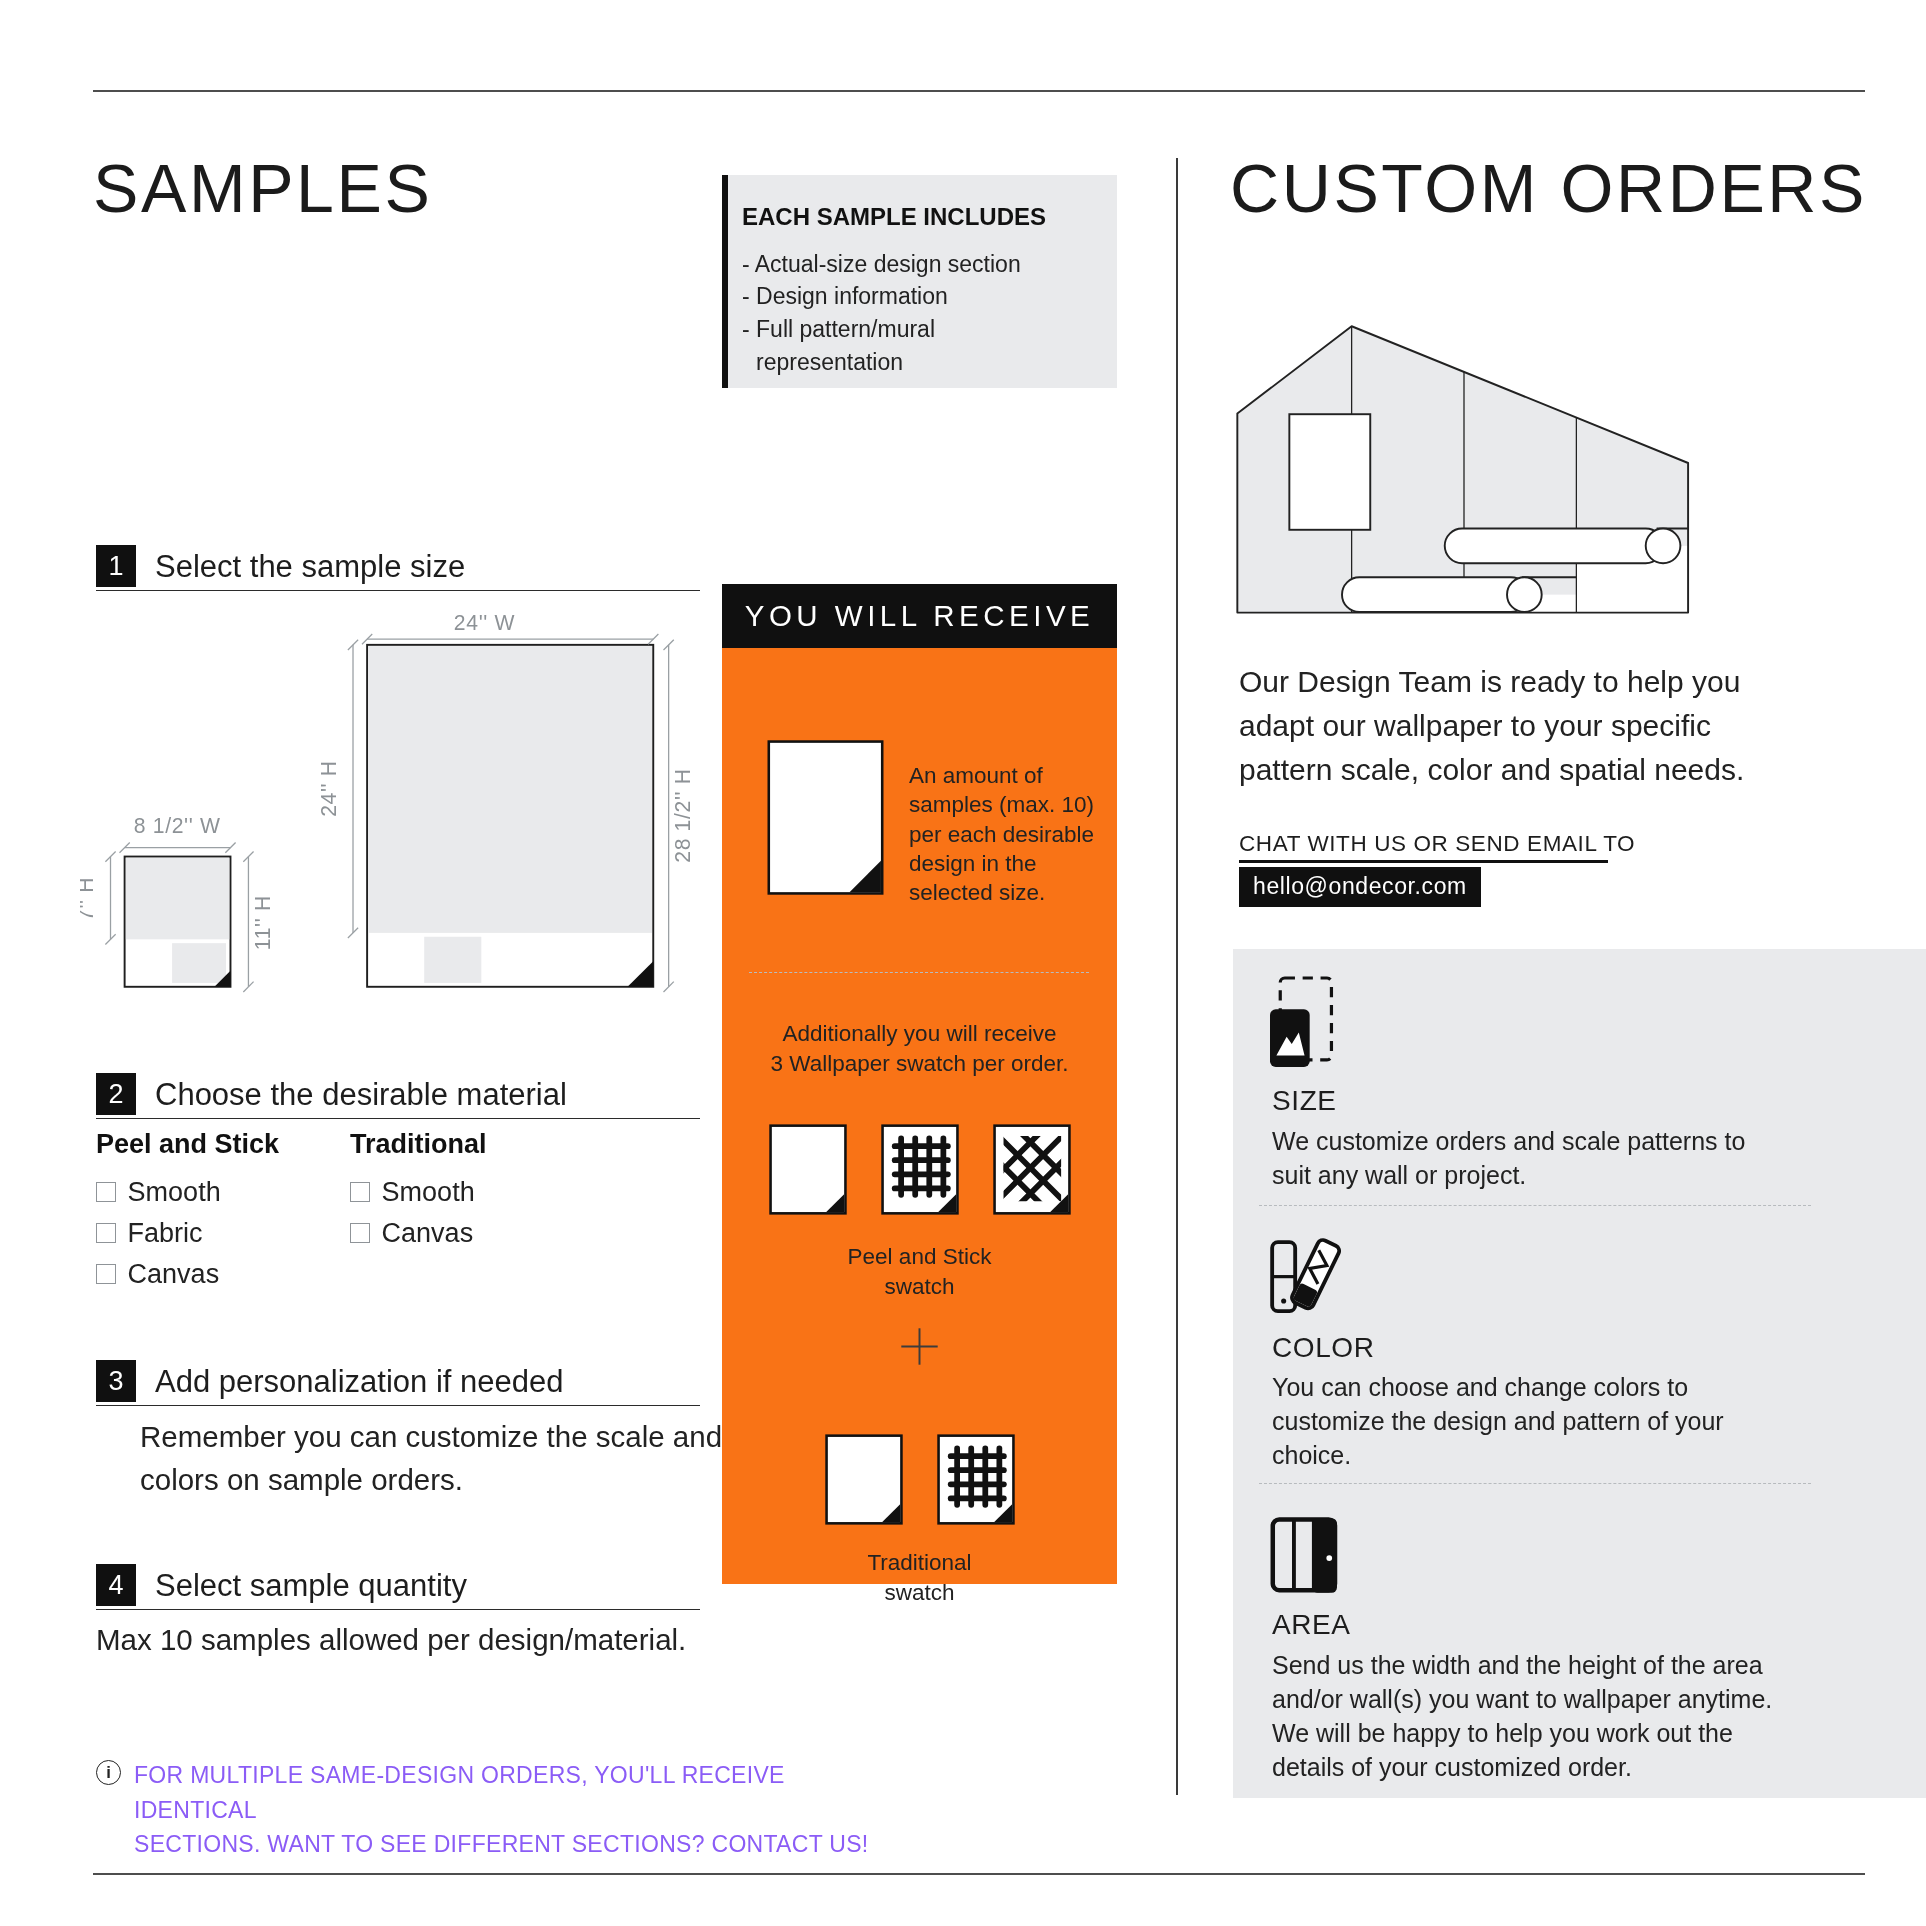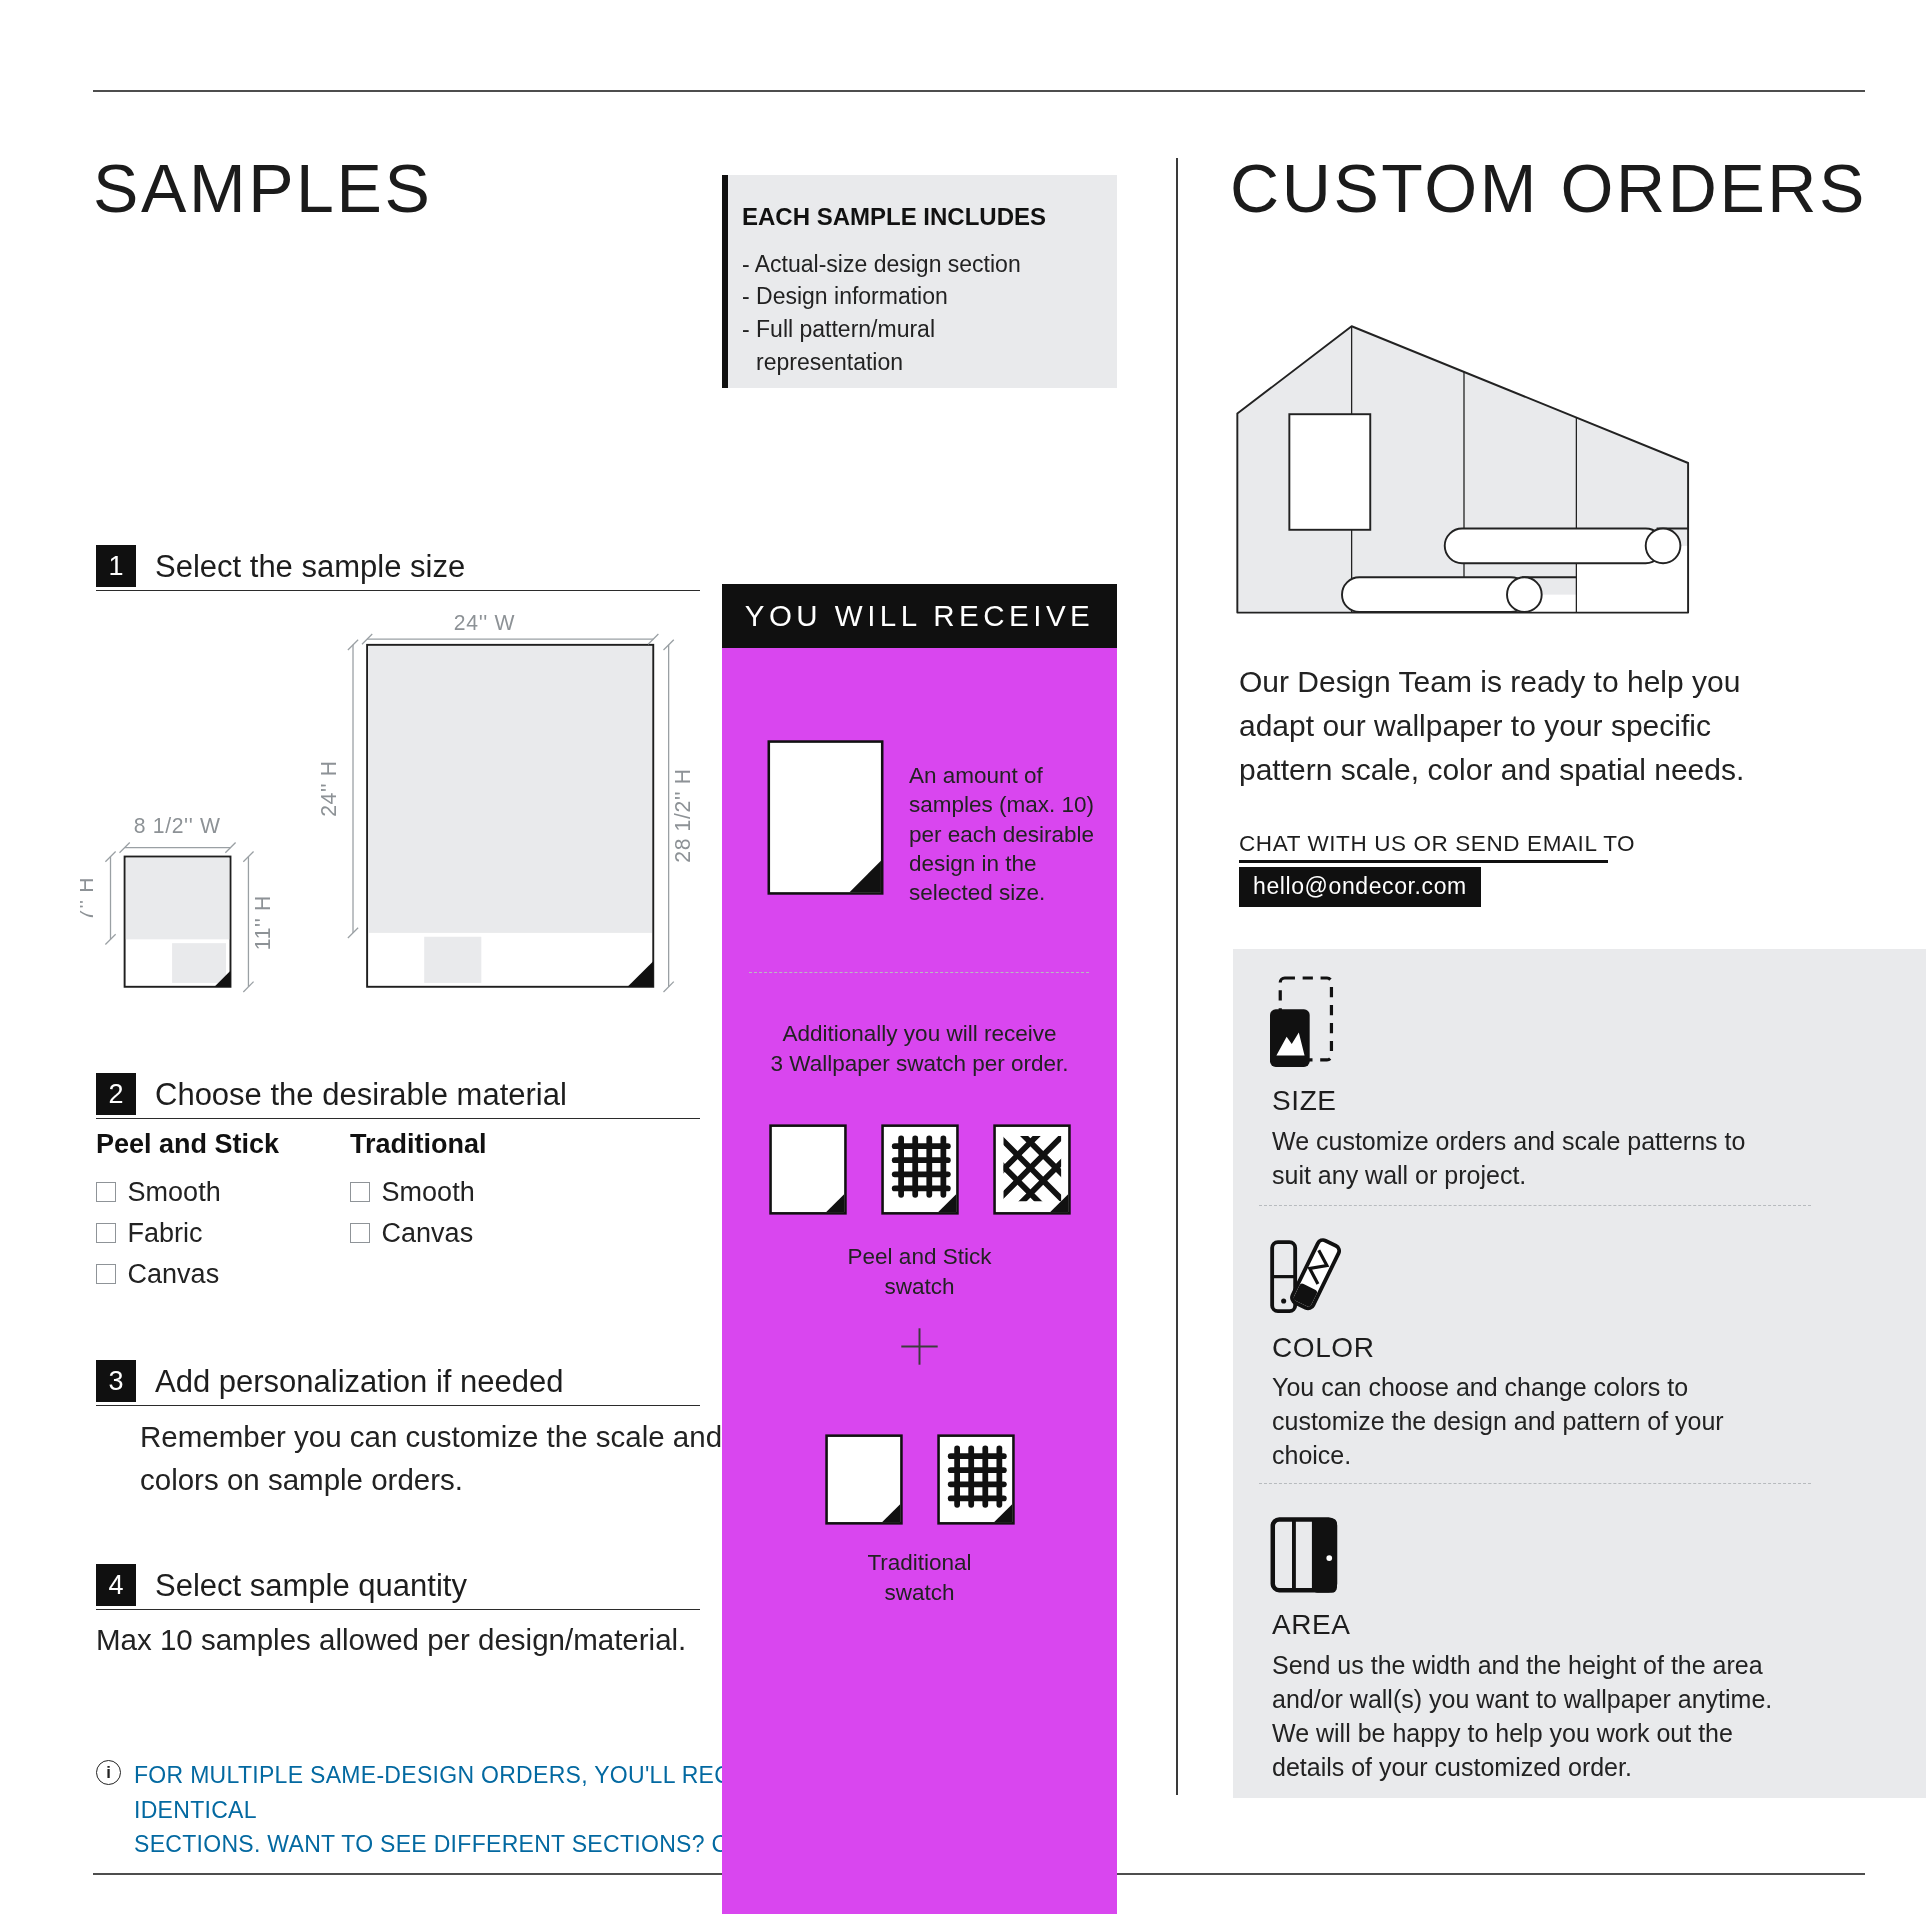--- a/index.html
+++ b/index.html
@@ -15,28 +15,28 @@
   .step-title{font-size:31px;color:#1d1d1d;padding-top:3.9px;white-space:nowrap;}
   .body-text{font-size:29.5px;line-height:1.45;color:#222;}
   
   .mat-col{position:absolute;top:0;}
   .mat-title{font-size:27px;font-weight:700;color:#111;margin-bottom:18px;}
   .mat-option{display:flex;align-items:center;gap:11.6px;margin-bottom:13px;height:28px;}
   .checkbox{width:18px;height:18px;border:1.3px solid #8f9498;background:#fff;flex:0 0 auto;}
   .mat-label{font-size:27px;color:#222;}
   
   .footnote-icon{width:23px;height:23px;border:1.9px solid #222;border-radius:50%;display:flex;align-items:center;justify-content:center;font-size:16.7px;font-weight:700;color:#222;}
-  .footnote-text{font-size:23px;line-height:1.5;letter-spacing:0.3px;color:#0369a1;white-space:pre-line;}
+  .footnote-text{font-size:23px;line-height:1.5;letter-spacing:0.3px;color:#8b5cf6;white-space:pre-line;}
   
   .includes-box{position:absolute;left:722px;top:175px;width:395px;height:213px;background:#e9eaec;border-left:6.4px solid #101010;box-sizing:border-box;padding:28px 23px 0 14px;}
   .includes-title{font-size:24px;font-weight:700;color:#111;margin-bottom:16.7px;}
   .includes-item{font-size:23px;line-height:1.42;color:#222;padding-left:14px;text-indent:-14px;}
   .receive-header{position:absolute;left:722px;top:584px;width:395px;height:64px;background:#101010;display:flex;align-items:center;justify-content:center;}
   .receive-header span{color:#fff;font-size:29.5px;letter-spacing:4.5px;white-space:nowrap;}
-  .receive-body{position:absolute;left:722px;top:648px;width:395px;height:1266px;background:#d946ef;}
+  .receive-body{position:absolute;left:722px;top:648px;width:395px;height:936px;background:#f97316;}
   .receive-text{font-size:22.5px;line-height:1.3;color:#222;}
   .center-label{font-size:22.5px;line-height:1.35;color:#222;text-align:center;white-space:pre-line;}
   .dashed-sep{border-top:1.3px dashed #b7bbbe;height:0;}
   .v-divider{position:absolute;left:1176px;top:158px;width:1.9px;height:1637px;background:#3a3a3a;}
   
   .custom-intro{font-size:30px;line-height:1.47;color:#222;}
   .chat-label{font-size:22.5px;letter-spacing:0.6px;color:#1d1d1d;white-space:nowrap;}
   .chat-underline{position:absolute;left:1239px;top:860px;width:369px;height:2.6px;background:#101010;}
   .email-badge{position:absolute;left:1239px;top:867px;background:#101010;color:#fff;font-size:23px;padding:6.4px 14px;letter-spacing:0.6px;}
   .feature-box{position:absolute;left:1233px;top:949px;width:724px;height:849px;background:#e9eaec;}

